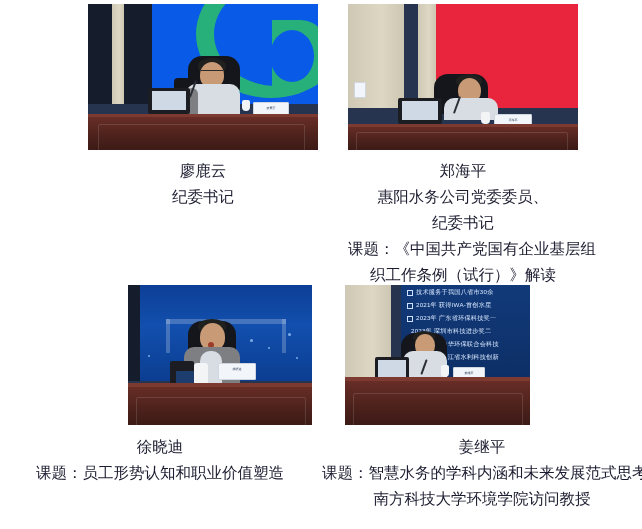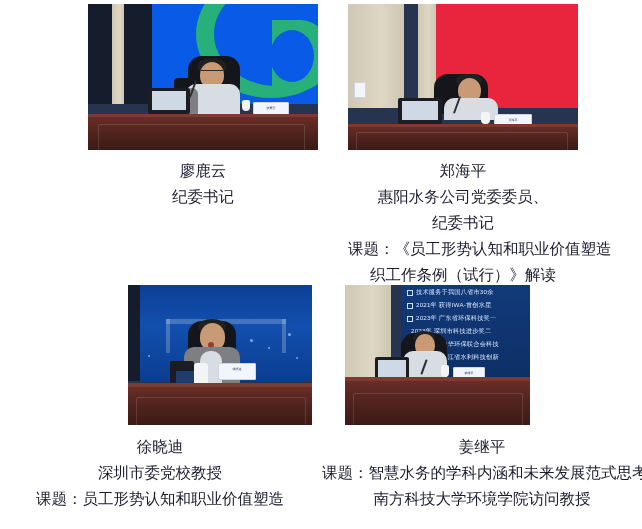--- a/index.html
+++ b/index.html
@@ -237,27 +237,26 @@
 
   <div class="caption" style="left:88px; top:158px; width:230px;">
     <span class="line">廖鹿云</span>
     <span class="line">纪委书记</span>
   </div>
 
   <div class="caption" style="left:348px; top:158px; width:230px;">
     <span class="line">郑海平</span>
     <span class="line">惠阳水务公司党委委员、</span>
     <span class="line">纪委书记</span>
-    <span class="line">课题：《员工形势认知和职业价值塑造</span>
+    <span class="line">课题：《中国共产党国有企业基层组</span>
     <span class="line">织工作条例（试行）》解读</span>
   </div>
 
   <div class="caption" style="left:0px; top:434px; width:320px;">
     <span class="line">徐晓迪</span>
-    <span class="line">深圳市委党校教授</span>
     <span class="line">课题：员工形势认知和职业价值塑造</span>
   </div>
 
   <div class="caption" style="left:322px; top:434px; width:320px;">
     <span class="line">姜继平</span>
     <span class="line">课题：智慧水务的学科内涵和未来发展范式思考</span>
     <span class="line">南方科技大学环境学院访问教授</span>
   </div>
 
 </div>

